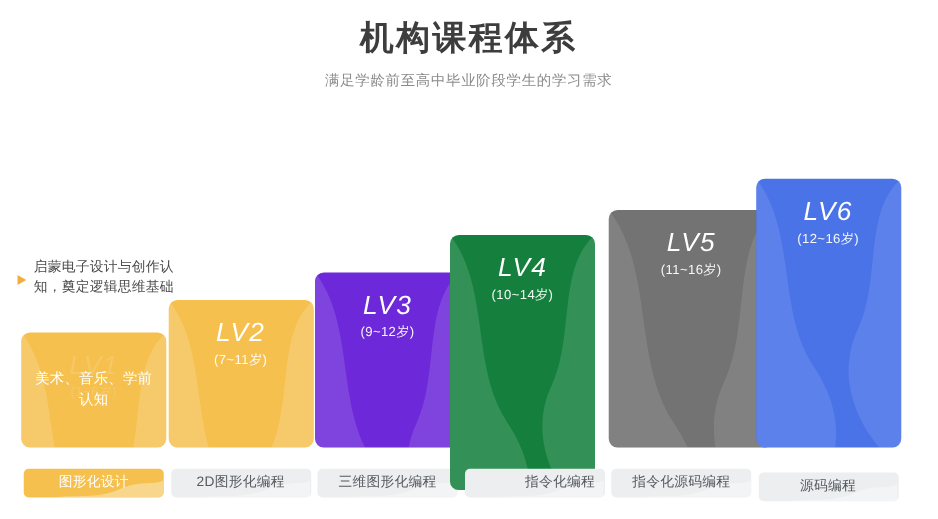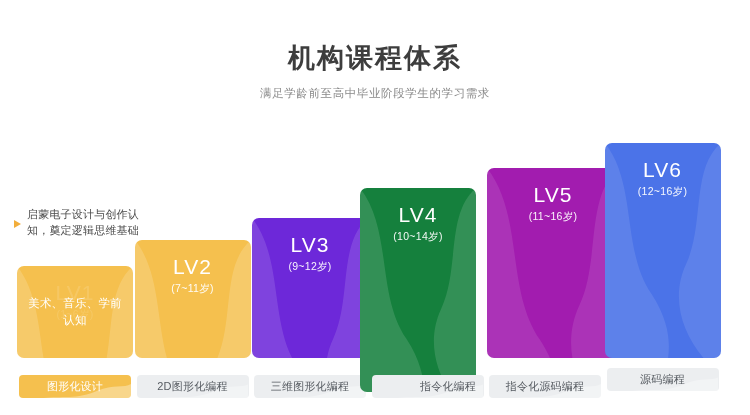--- a/index.html
+++ b/index.html
@@ -9,21 +9,21 @@
     font-family: "Liberation Sans", "DejaVu Sans", sans-serif;
     overflow: hidden;
   }
   #page {
     position: relative;
     width: 750px; height: 415px;
     background: #ffffff;
   }
 
   
-  #header { position: absolute; top: 0; left: 0; width: 750px; text-align: center; margin-top: 28px; }
+  #header { position: absolute; top: 0; left: 0; width: 750px; text-align: center; }
   #page-title {
     font-size: 27px;
     font-weight: bold;
     color: #3d3d3d;
     letter-spacing: 2px;
     margin-top: 10px;
     line-height: 40px;
   }
   #page-subtitle {
     font-size: 11.5px;
@@ -74,20 +74,21 @@
     position: absolute; inset: 0;
     pointer-events: none;
   }
   .bar .lv {
     position: relative;
     font-size: 21px;
     font-weight: 400;
     letter-spacing: 1px;
     line-height: 26px;
     margin-top: 14px;
+    font-style: italic;
   }
   .bar .age {
     position: relative;
     font-size: 10.5px;
     line-height: 16px;
     letter-spacing: 0.3px;
     opacity: 0.95;
   }
   
   .bar.is-active .lv,
@@ -173,37 +174,37 @@
         <svg class="wave" viewBox="0 0 100 200" preserveAspectRatio="none">
           <path d="M0,0 C28,36 14,92 40,130 C62,164 54,186 52,200 L0,200 Z" fill="rgba(255,255,255,0.13)"></path>
           <path d="M100,0 C74,22 86,70 70,104 C54,138 70,176 100,200 Z" fill="rgba(255,255,255,0.13)"></path>
         </svg>
         <div class="lv">LV4</div>
         <div class="age">(10~14岁)</div>
       </div>
       <div class="chip" style="left: 371.5px; width: 112px; top: 375px; padding-left: 41px;"><svg class="chipwave" viewBox="0 0 100 30" preserveAspectRatio="none">
           <path d="M0,30 C22,12 44,26 70,14 C84,8 94,12 100,8 L100,30 Z" fill="rgba(255,255,255,0.35)"></path>
         </svg><span class="chiptxt">指令化编程</span></div>
-      <div class="bar" style="left: 487px; width: 132px; height: 190px; top: 168px; background: #a21caf;">
+      <div class="bar" style="left: 487px; width: 132px; height: 190px; top: 168px; background: #737373;">
         <svg class="wave" viewBox="0 0 100 200" preserveAspectRatio="none">
           <path d="M0,0 C28,36 14,92 40,130 C62,164 54,186 52,200 L0,200 Z" fill="rgba(255,255,255,0.10)"></path>
           <path d="M100,0 C74,22 86,70 70,104 C54,138 70,176 100,200 Z" fill="rgba(255,255,255,0.10)"></path>
         </svg>
         <div class="lv">LV5</div>
         <div class="age">(11~16岁)</div>
       </div>
       <div class="chip" style="left: 489px; width: 112px; top: 375px;"><svg class="chipwave" viewBox="0 0 100 30" preserveAspectRatio="none">
           <path d="M0,30 C22,12 44,26 70,14 C84,8 94,12 100,8 L100,30 Z" fill="rgba(255,255,255,0.35)"></path>
         </svg><span class="chiptxt">指令化源码编程</span></div>
       <div class="bar" style="left: 604.5px; width: 116px; height: 215px; top: 143px; background: rgb(75, 115, 232);">
         <svg class="wave" viewBox="0 0 100 200" preserveAspectRatio="none">
           <path d="M0,0 C28,36 14,92 40,130 C62,164 54,186 52,200 L0,200 Z" fill="rgba(255,255,255,0.10)"></path>
           <path d="M100,0 C74,22 86,70 70,104 C54,138 70,176 100,200 Z" fill="rgba(255,255,255,0.10)"></path>
         </svg>
         <div class="lv">LV6</div>
         <div class="age">(12~16岁)</div>
       </div>
-      <div class="chip" style="left: 606.5px; width: 112px; top: 368px;"><svg class="chipwave" viewBox="0 0 100 30" preserveAspectRatio="none">
+      <div class="chip" style="left: 606.5px; width: 112px; top: 378px;"><svg class="chipwave" viewBox="0 0 100 30" preserveAspectRatio="none">
           <path d="M0,30 C22,12 44,26 70,14 C84,8 94,12 100,8 L100,30 Z" fill="rgba(255,255,255,0.35)"></path>
         </svg><span class="chiptxt">源码编程</span></div>
     </div>
 
 </div>
 
 </body></html>

